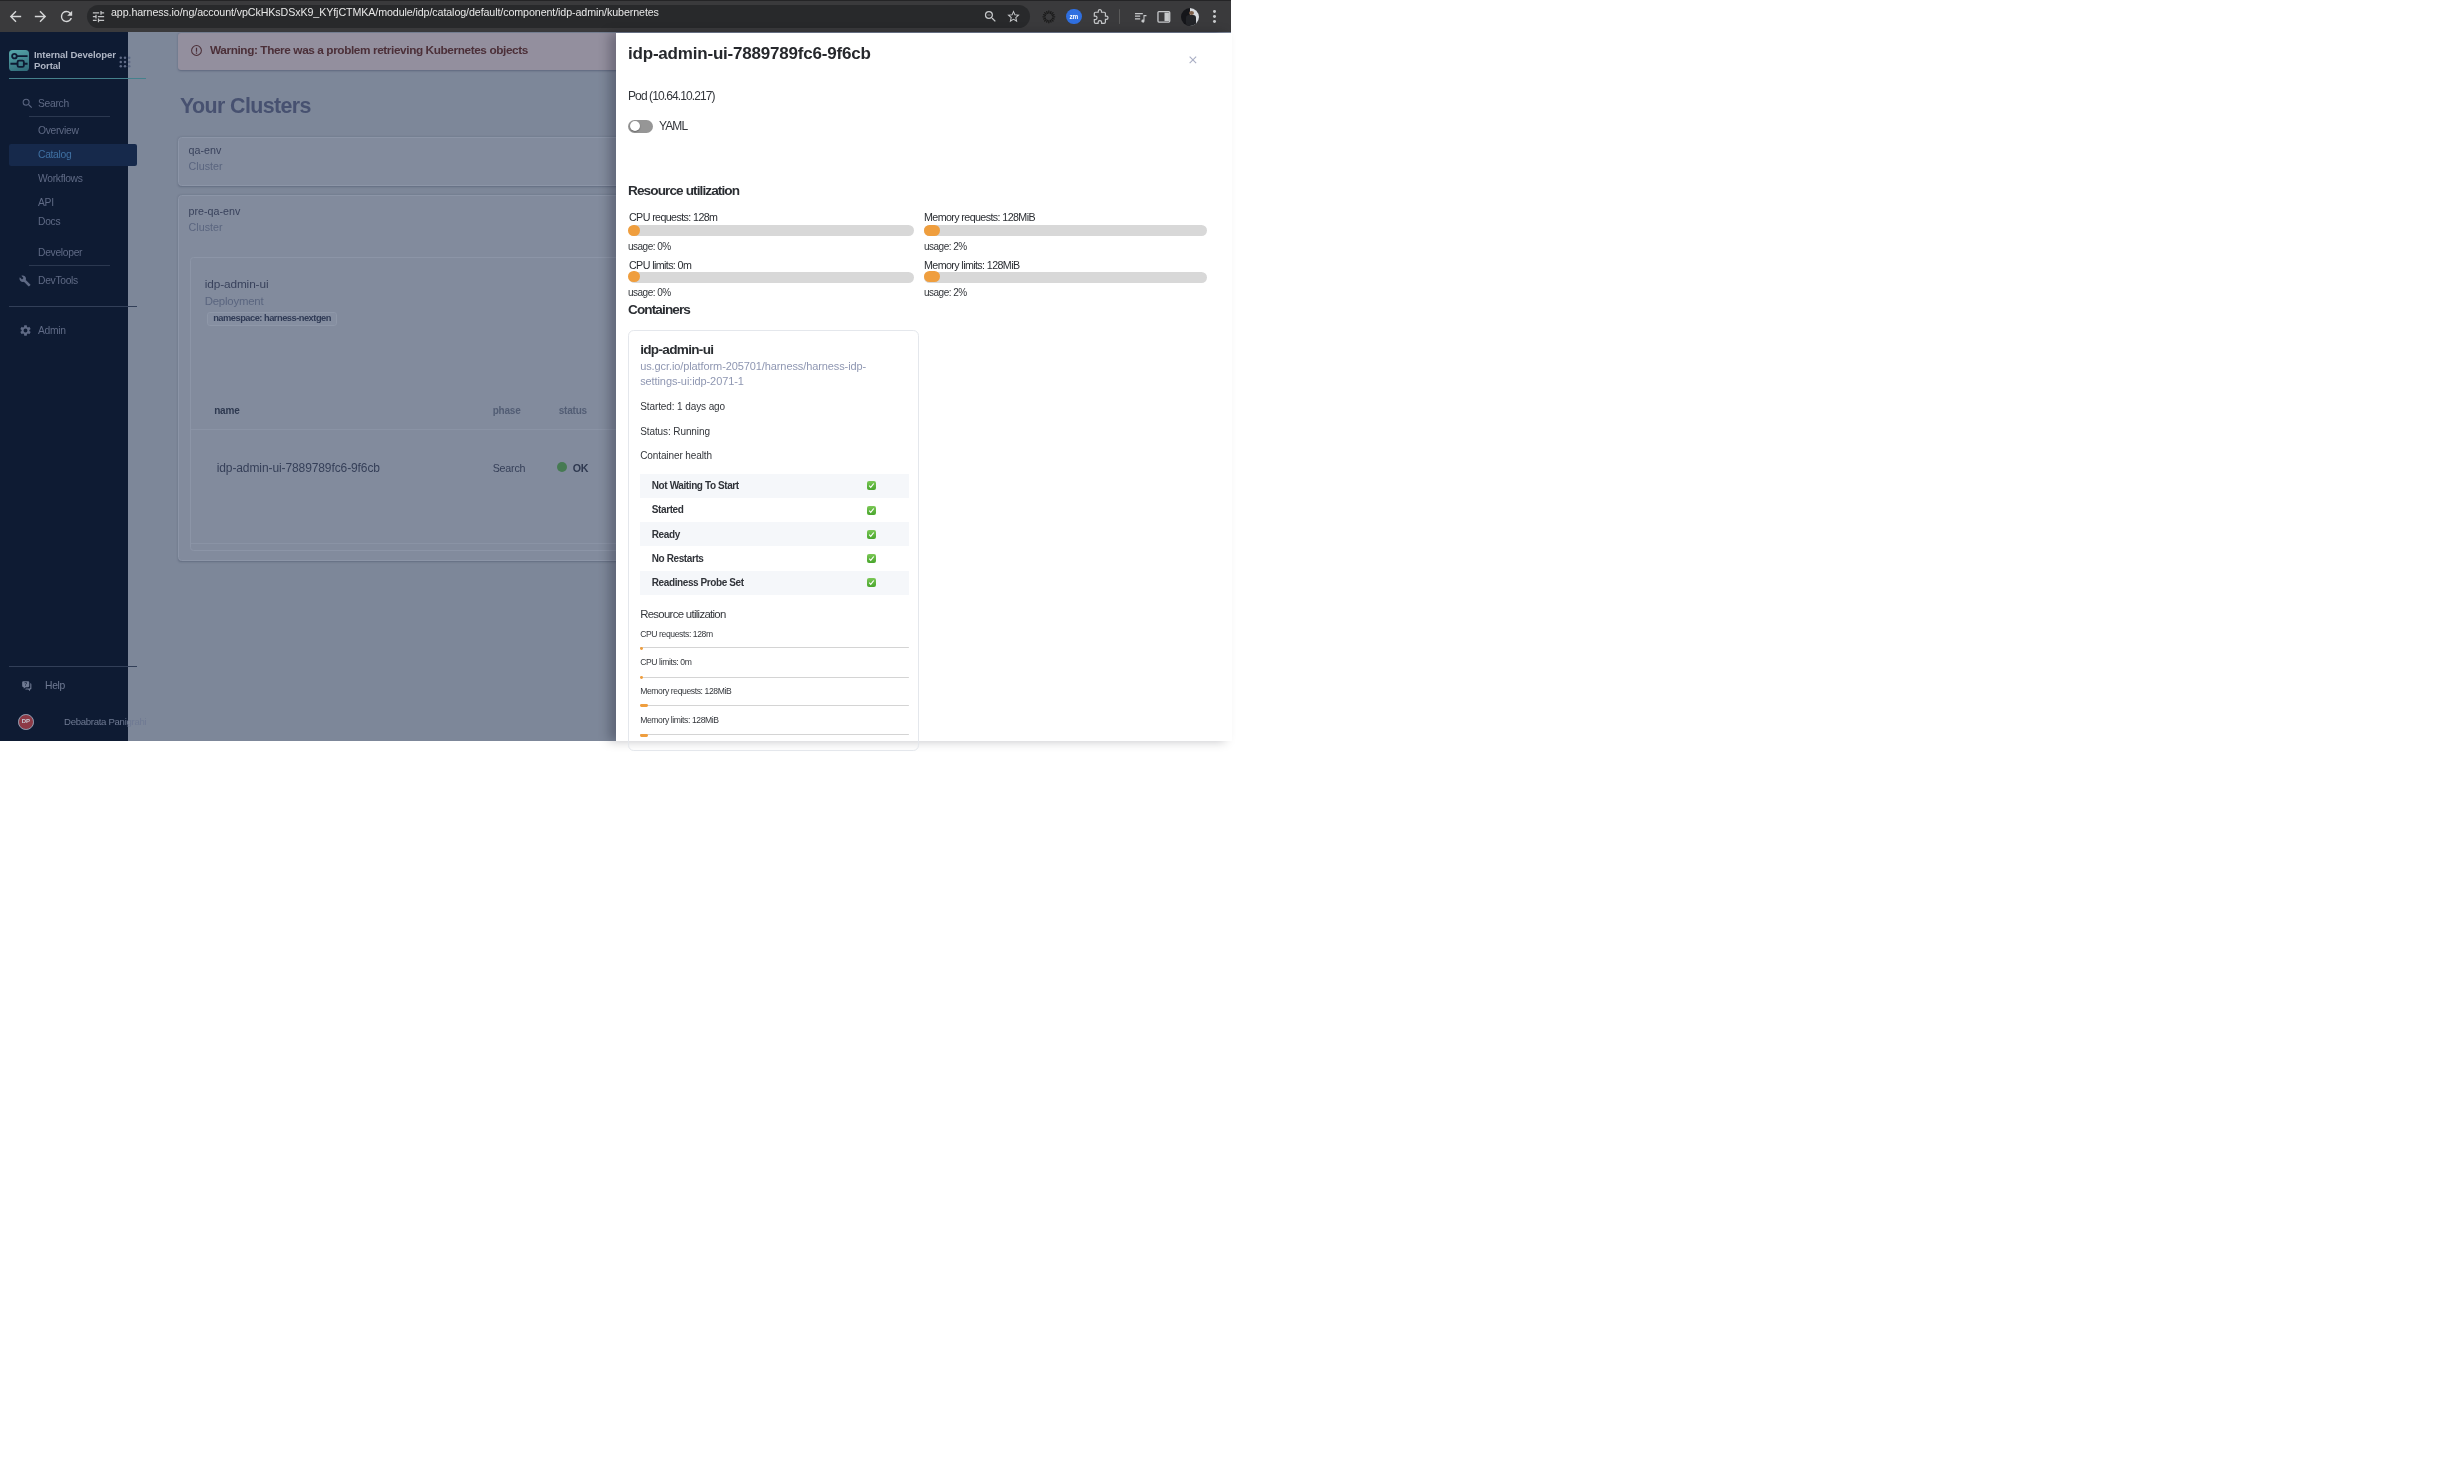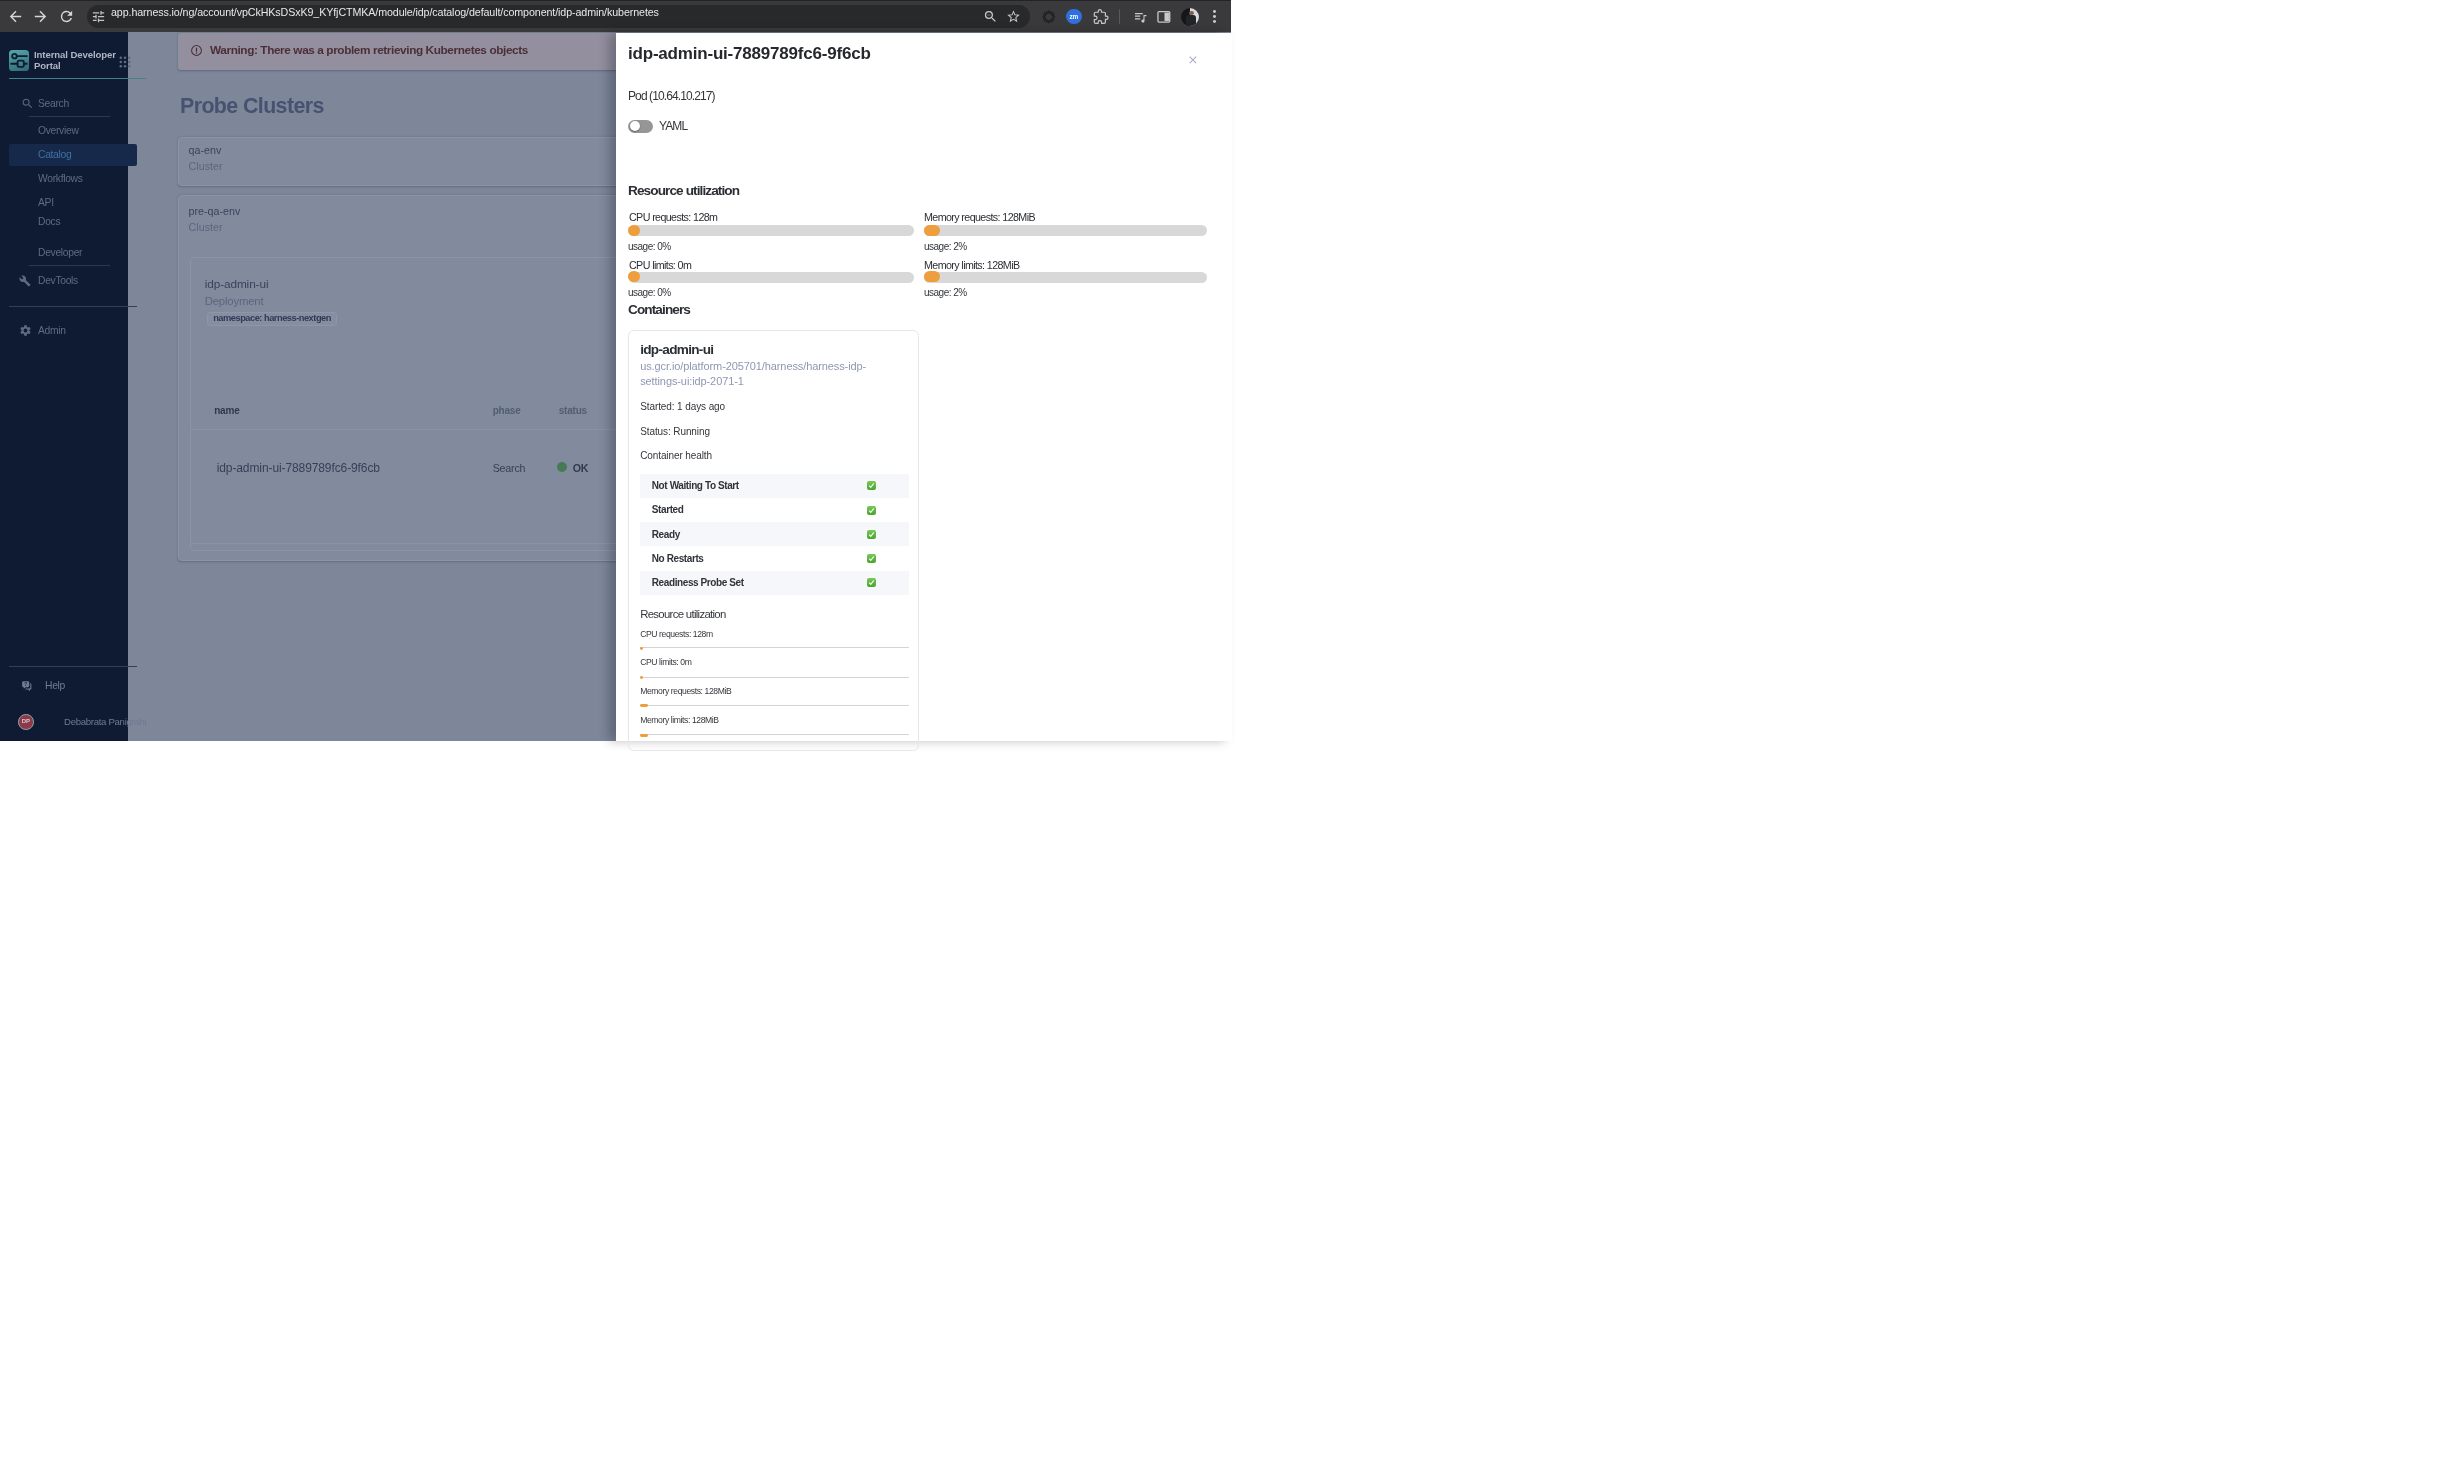--- a/index.html
+++ b/index.html
@@ -98,21 +98,21 @@
 <div id="page">
   <div id="content">
 
     <div class="abs" style="left:31px;top:1.3px;width:1040px;height:37px;background:#938f9e;border-radius:2.9px;box-shadow:0 0.7px 2.1px rgba(20,30,60,0.3);">
       <svg class="abs" style="left:11.7px;top:11px" width="13" height="13" viewBox="0 0 24 24">
           <path d="M12 2a10 10 0 1 0 0 20 10 10 0 0 0 0-20zm0 18.1A8.1 8.1 0 1 1 12 3.9a8.1 8.1 0 0 1 0 16.2zM10.9 6.8h2.2v7.4h-2.2zm0 9h2.2v2.2h-2.2z" fill="#4b2f38"></path>
         </svg>
       <div class="abs" style="left:32px;top:10px;font-size:11.8px;font-weight:bold;letter-spacing:-0.4px;color:#4b2f38;">Warning: There was a problem retrieving Kubernetes objects</div>
     </div>
 
-    <div class="abs" style="left:33px;top:62px;font-size:21.4px;font-weight:bold;letter-spacing:-0.6px;color:#475170;">Probe Clusters</div>
+    <div class="abs" style="left:33px;top:62px;font-size:21.4px;font-weight:bold;letter-spacing:-0.6px;color:#475170;">Your Clusters</div>
 
     <div class="card" style="left:31px;top:105px;width:1040px;height:49px;">
       <div class="abs" style="left:9.6px;top:5.7px;font-size:10.7px;color:#39425c;">qa-env</div>
       <div class="abs" style="left:9.6px;top:22px;font-size:10.7px;color:#5a657f;">Cluster</div>
     </div>
 
     <div class="card" style="left:31px;top:163px;width:1040px;height:366px;">
       <div class="abs" style="left:9.6px;top:8.6px;font-size:10.7px;color:#39425c;">pre-qa-env</div>
       <div class="abs" style="left:9.6px;top:24.6px;font-size:10.7px;color:#5a657f;">Cluster</div>
 

